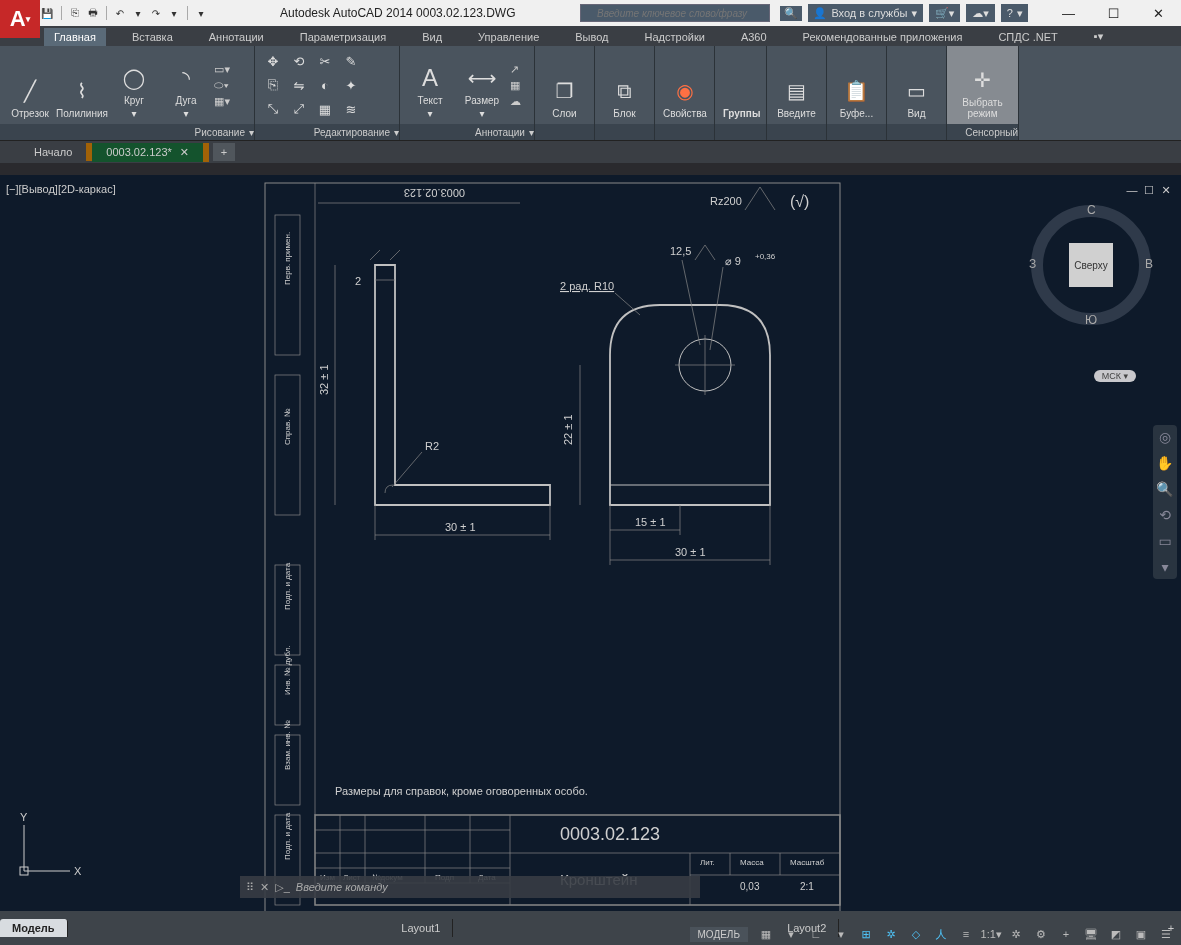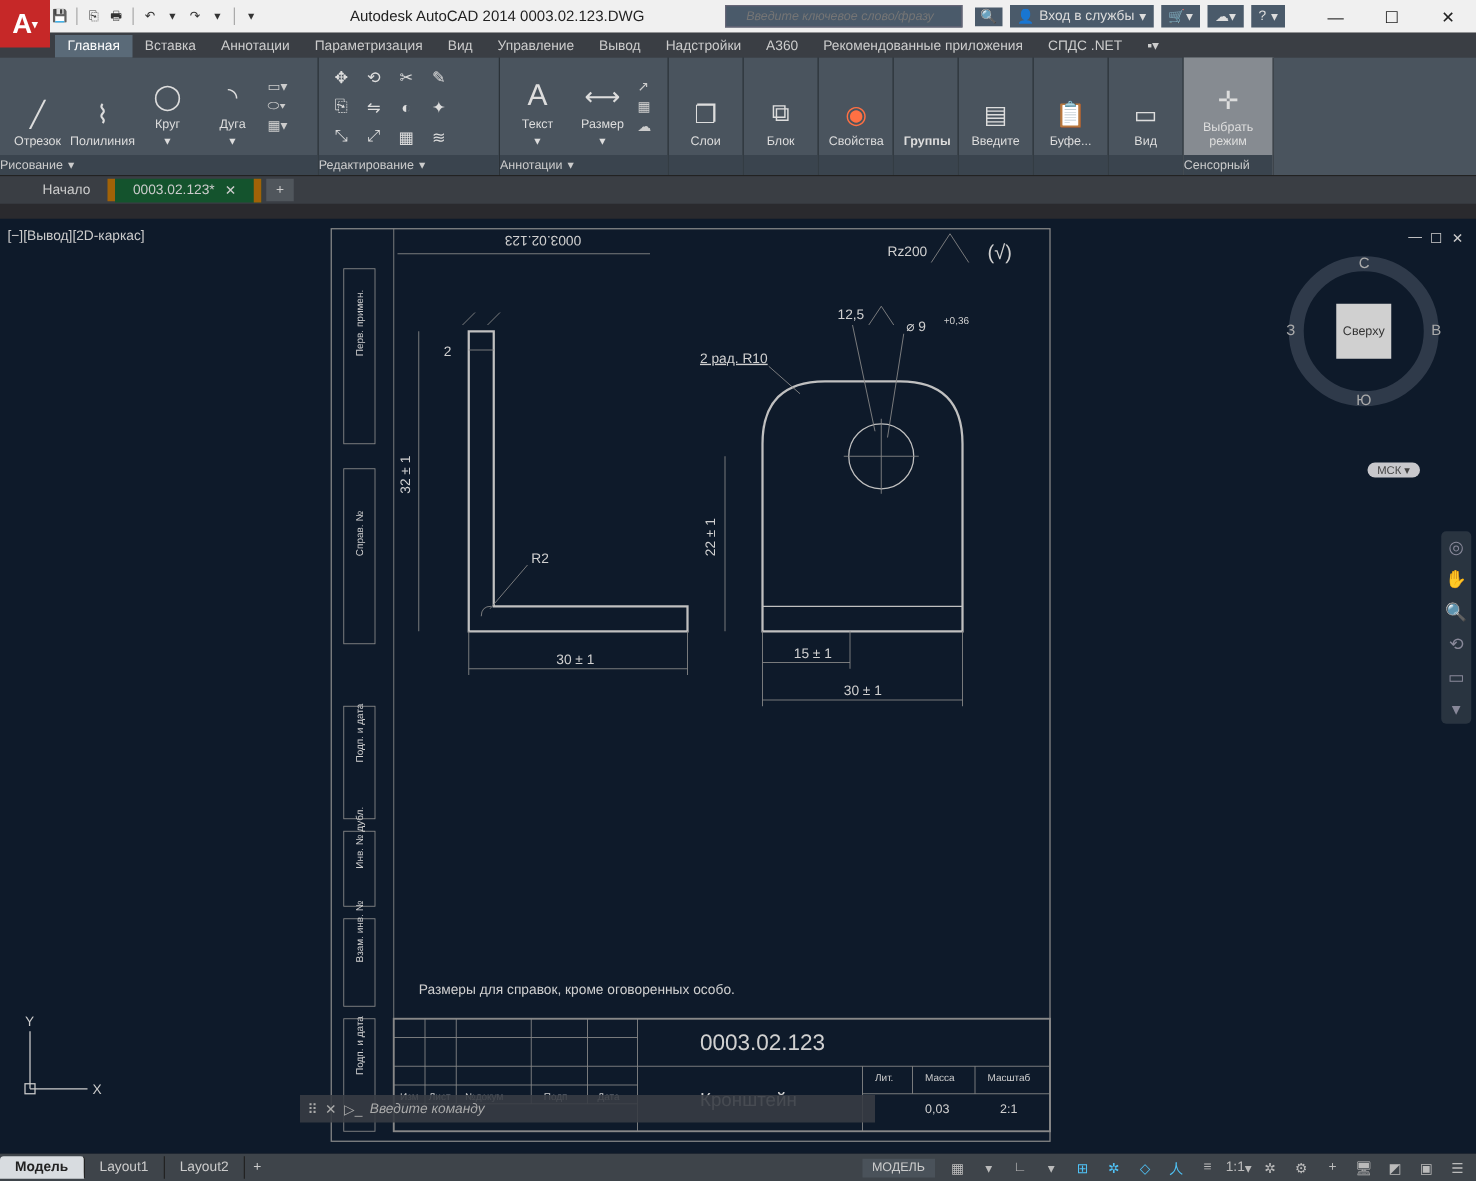--- a/index.html
+++ b/index.html
@@ -10,29 +10,29 @@
 .qat { display: flex; align-items: center; gap: 2px; padding-left: 4px; }
 .qat .ico { width: 16px; height: 16px; display: inline-flex; align-items: center; justify-content: center; font-size: 10px; color: #333; border: 1px solid transparent; }
 .qat .sep { width: 1px; height: 14px; background: #aaa; margin: 0 3px; }
 .title-text { position: absolute; left: 280px; font-size: 12px; color: #222; }
 .search-top { position: absolute; left: 580px; width: 190px; height: 18px; background: #4a5a6a; color: #bbb; font-style: italic; font-size: 10px; padding: 2px 16px; border: 1px solid #667; }
 .top-right { position: absolute; left: 780px; display: flex; align-items: center; gap: 6px; font-size: 11px; color: #ddd; }
 .top-right .box { background: #4a5a6a; padding: 1px 6px; display: flex; align-items: center; gap: 4px; height: 18px; }
 .win-controls { position: absolute; right: 0; top: 0; display: flex; }
 .win-controls div { width: 45px; height: 26px; display: flex; align-items: center; justify-content: center; font-size: 13px; color: #222; }
 .logo { position: absolute; left: 0; top: 0; width: 40px; height: 38px; background: #c62828; color: #fff; font-size: 22px; font-weight: bold; display: flex; align-items: center; justify-content: center; z-index: 10; }
-.ribbon-tabs { height: 20px; background: #3a3e44; display: flex; align-items: flex-end; padding-left: 44px; gap: 0; }
+.ribbon-tabs { height: 20px; background: #3a3e44; display: flex; align-items: flex-end; padding-left: 44px; gap: 16px; }
 .ribbon-tabs .tab { padding: 3px 10px; font-size: 11px; color: #ccc; cursor: pointer; }
 .ribbon-tabs .tab.active { background: #5a6a78; color: #fff; }
 
 
 .ribbon { height: 95px; background: #4a545e; display: flex; border-bottom: 1px solid #222; }
 .panel { border-right: 1px solid #2b3238; display: flex; flex-direction: column; height: 100%; }
 .panel-body { flex: 1; display: flex; align-items: center; padding: 2px 6px; gap: 4px; }
-.panel-label { height: 16px; background: #3a444e; color: #ccc; font-size: 10px; display: flex; align-items: center; justify-content: flex-start; gap: 4px; }
+.panel-label { height: 16px; background: #3a444e; color: #ccc; font-size: 10px; display: flex; align-items: center; justify-content: flex-end; gap: 4px; }
 .big-btn { display: flex; flex-direction: column; align-items: center; justify-content: flex-end; width: 48px; height: 72px; color: #ddd; font-size: 10px; gap: 2px; padding: 2px; }
 .big-btn .ic { width: 30px; height: 30px; display: flex; align-items: center; justify-content: center; font-size: 20px; }
 .small-grid { display: grid; grid-template-columns: repeat(4, 24px); grid-auto-rows: 22px; gap: 2px; }
 .small-grid .sb { width: 24px; height: 22px; display: flex; align-items: center; justify-content: center; font-size: 13px; color: #ddd; }
 .panel.selected { background: #868b91; }
 
 
 .file-tabs { height: 22px; background: #3a3e44; display: flex; align-items: center; padding-left: 20px; gap: 0; }
 .file-tabs .ftab { padding: 3px 14px; font-size: 11px; color: #ccc; display: flex; align-items: center; gap: 8px; border-right: 6px solid #a16207; }
 .file-tabs .ftab.active { background: #14532d; }
@@ -58,21 +58,21 @@
 .ucs { position: absolute; bottom: 40px; left: 12px; width: 70px; height: 70px; }
 
 
 .cmdline { position: absolute; bottom: 25px; left: 240px; width: 460px; height: 22px; background: rgba(55,60,68,0.9); display: flex; align-items: center; color: #aaa; font-size: 11px; padding: 0 6px; gap: 6px; }
 
 
 .vp-ctrl { position: absolute; top: 8px; right: 8px; display: flex; gap: 3px; color: #ccc; font-size: 11px; }
 .vp-ctrl div { width: 14px; height: 14px; display: flex; align-items: center; justify-content: center; }
 
 
-.layout-tabs { position: absolute; bottom: 0; left: 0; right: 0; height: 22px; background: #3e444a; display: flex; align-items: center; }
+.layout-tabs { position: absolute; bottom: 0; left: 0; right: 0; height: 34px; background: #3e444a; display: flex; align-items: center; justify-content: space-between; }
 .layout-tabs .lt { padding: 3px 12px; font-size: 11px; color: #ccc; border-right: 1px solid #222; }
 .layout-tabs .lt.active { background: #d8dce0; color: #222; font-weight: bold; border-radius: 3px 3px 0 0; }
 .layout-tabs .plus { width: 20px; text-align: center; }
 .status-right { position: absolute; right: 4px; bottom: 0; height: 22px; display: flex; align-items: center; gap: 3px; }
 .status-right .sb { width: 22px; height: 18px; display: flex; align-items: center; justify-content: center; font-size: 11px; color: #bbb; }
 .status-right .sb.active { color: #4fc3f7; }
 .status-right .model-badge { background: #4a525a; padding: 2px 8px; font-size: 10px; margin-right: 4px; }
 
 
 .dtext { font-family: Arial, sans-serif; fill: #d0d0d0; font-size: 11px; }

